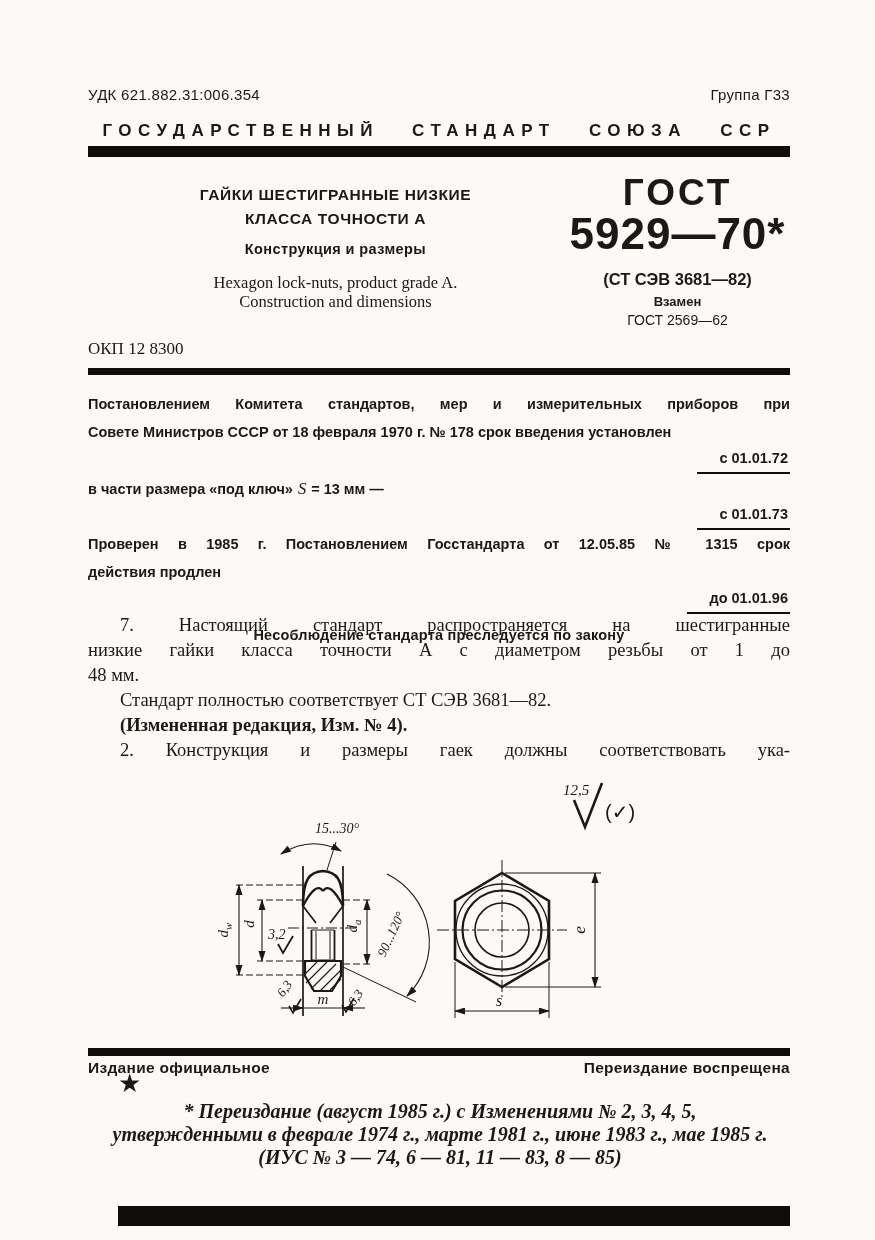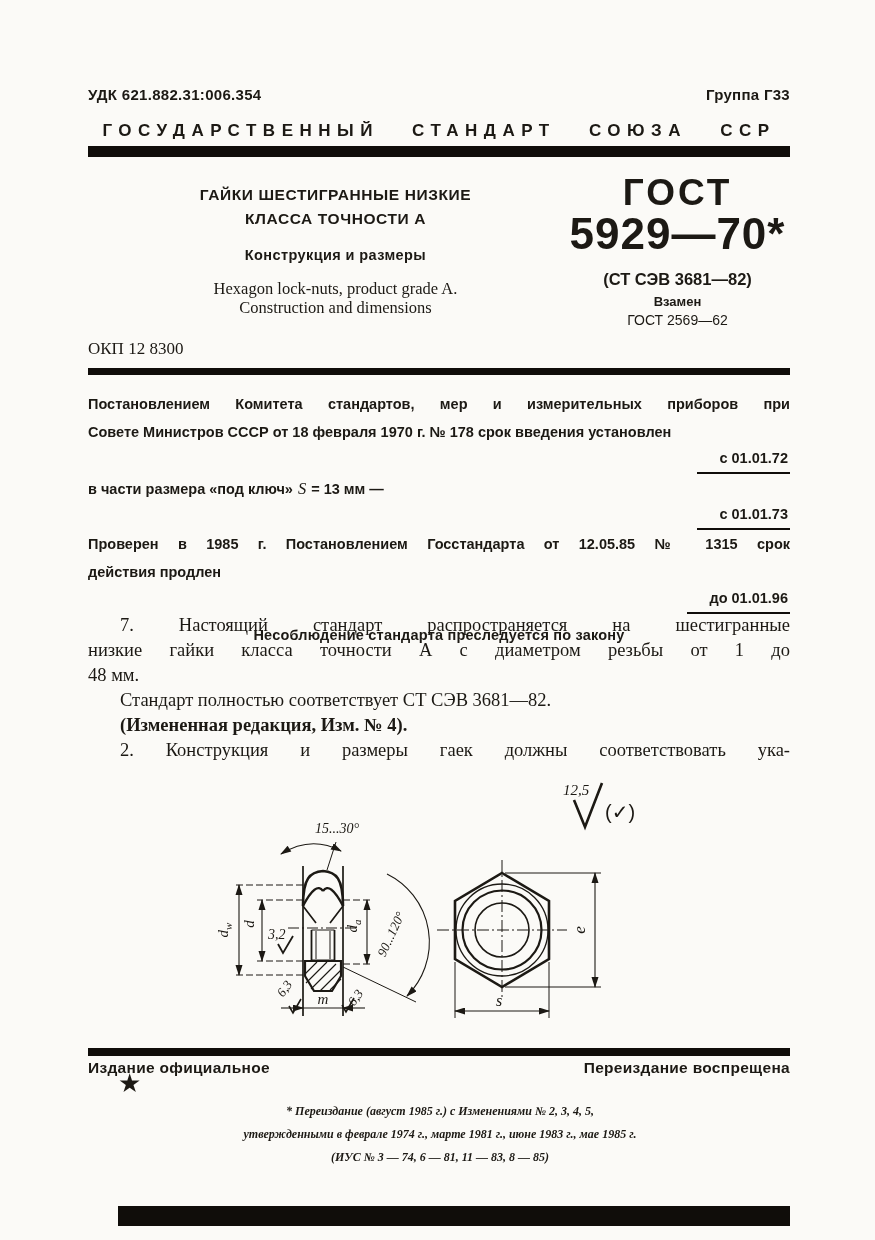--- a/index.html
+++ b/index.html
@@ -1,27 +1,27 @@
 <!DOCTYPE html>
 <html><head>
 <meta charset="utf-8">
 <style>
   html,body{margin:0;padding:0;background:#e9e7e2;}
   .page{position:relative;width:875px;height:1240px;background:#fbfaf7;color:#1c1914;
         font-family:"Liberation Sans",sans-serif;overflow:hidden;}
   .bar{position:absolute;background:#100d0a;}
   
   .udk-row{position:absolute;top:86px;left:88px;width:702px;display:flex;
-           justify-content:space-between;font-weight:700;font-size:15px;letter-spacing:.3px;}
+           justify-content:space-between;font-weight:400;font-size:15px;letter-spacing:.3px;}
   .std-header{position:absolute;top:121px;left:88px;width:702px;text-align:center;
               font-weight:700;font-size:17px;letter-spacing:6.5px;word-spacing:22px;white-space:nowrap;}
   
   .title-left{position:absolute;top:183px;left:178px;width:315px;text-align:center;}
   .t-ru{font-weight:700;font-size:15.5px;letter-spacing:.6px;line-height:24px;}
-  .t-sub{font-weight:700;font-size:14.5px;margin-top:16px;letter-spacing:.4px;}
+  .t-sub{font-weight:700;font-size:14.5px;margin-top:10px;letter-spacing:.4px;}
   .t-en{font-family:"Liberation Serif",serif;font-size:16.5px;margin-top:16px;line-height:19px;}
   .title-right{position:absolute;top:176px;left:555px;width:245px;text-align:center;}
   .gost-word{font-weight:700;font-size:37px;letter-spacing:3px;line-height:34px;}
   .gost-num{font-weight:700;font-size:44px;letter-spacing:1px;line-height:38px;margin-top:5px;}
   .st-sev{font-weight:700;font-size:16.5px;margin-top:17px;}
   .vzamen{font-weight:700;font-size:13px;margin-top:5px;}
   .vzamen-val{font-weight:400;font-size:14px;margin-top:3px;}
   .okp{position:absolute;top:339px;left:88px;font-family:"Liberation Serif",serif;font-size:17px;}
   
   .decree{position:absolute;top:390px;left:88px;width:702px;font-weight:700;font-size:14.5px;line-height:28px;}
@@ -38,21 +38,21 @@
   .bold{font-weight:700;}
   
   svg.drawing{position:absolute;left:85px;top:778px;}
   svg .lbl{font-family:"Liberation Serif",serif;font-style:italic;fill:#1c1914;}
   
   .official-row{position:absolute;top:1059px;left:88px;width:702px;display:flex;
                 justify-content:space-between;font-weight:700;font-size:15.5px;letter-spacing:.3px;}
   .star{position:absolute;top:1068px;left:118px;font-size:26px;}
   .footnote{position:absolute;top:1100px;left:95px;width:690px;text-align:center;
             font-family:"Liberation Serif",serif;font-style:italic;font-weight:700;
-            font-size:12px;line-height:23px;}
+            font-size:20px;line-height:23px;}
 </style>
 </head>
 <body>
 
 <div class="page">
 
   <div class="udk-row">
     <span>УДК 621.882.31:006.354</span>
     <span>Группа Г33</span>
   </div>

